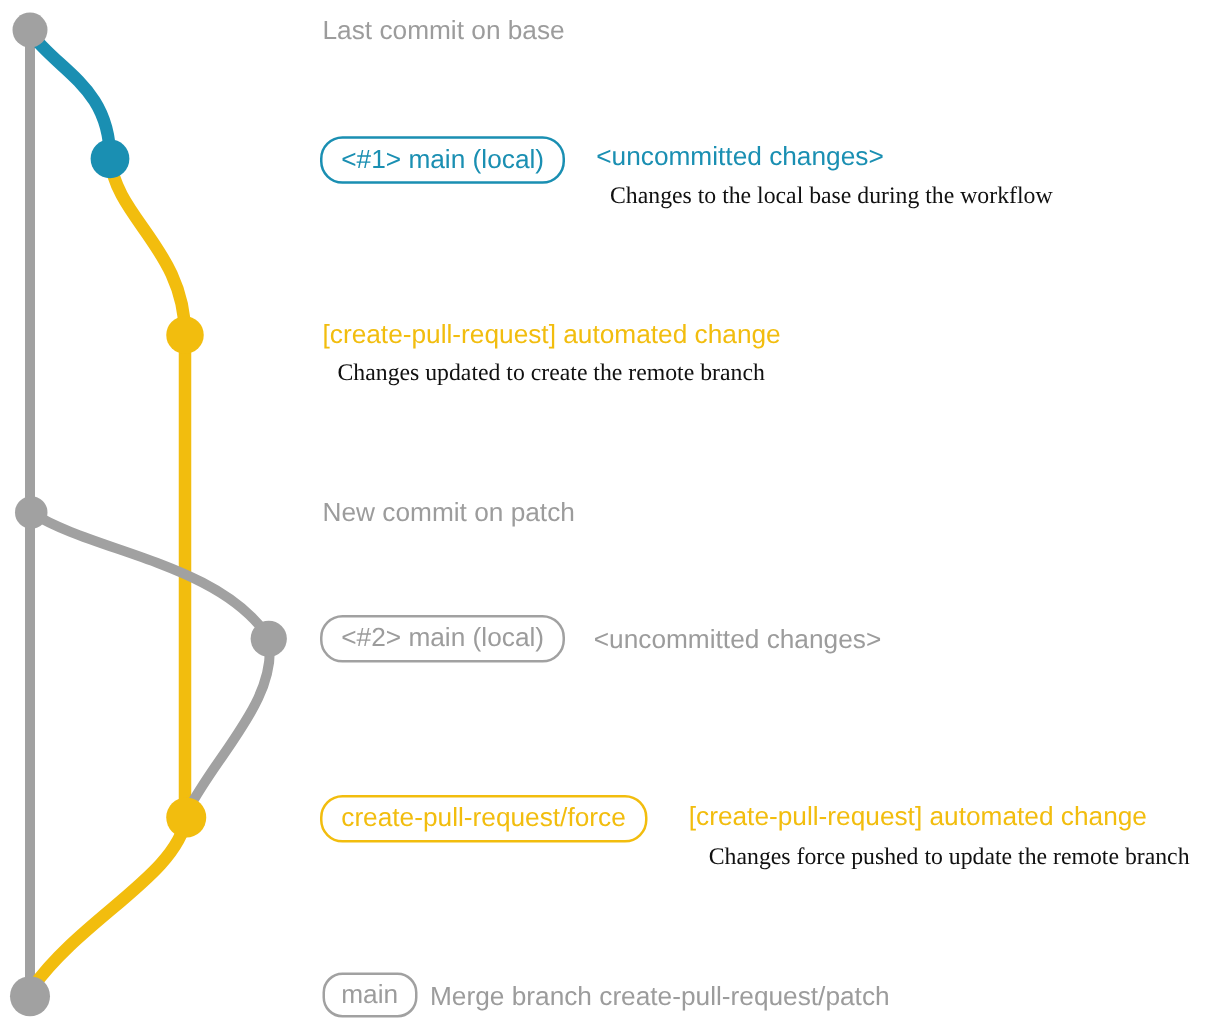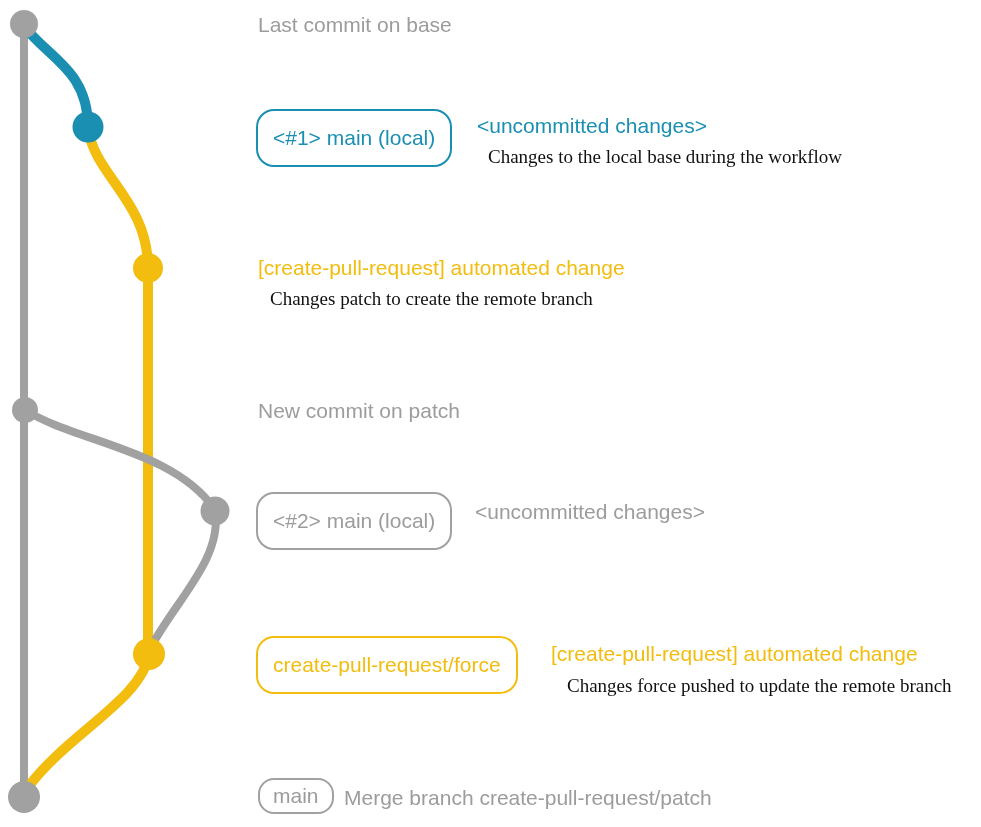--- a/index.html
+++ b/index.html
@@ -40,21 +40,21 @@
   .serif { font-family: Liberation Serif, serif; font-size: 19px; color: var(--ink, #111111); }
   .gray-text   { color: var(--gray-text, #9c9c9c); }
   .blue-text   { color: var(--blue, #1a8fb2); }
   .yellow-text { color: var(--yellow, #f2bd0e); }
 
   .badge {
     position: absolute;
     display: inline-block;
     border: 2px solid;
     border-radius: 18px;
-    padding: 15px 15px;
+    padding: 5px 15px;
     font-family: "Liberation Sans", sans-serif;
     font-size: 21px;
     line-height: 1.15;
     white-space: nowrap;
     background: #ffffff;
   }
   .badge-blue   { border-color: var(--blue, #1a8fb2);   color: var(--blue, #1a8fb2); }
   .badge-gray   { border-color: var(--gray, #a1a1a1);   color: var(--gray-text, #9c9c9c); }
   .badge-yellow { border-color: var(--yellow, #f2bd0e); color: var(--yellow, #f2bd0e); }
   .badge-small  { padding: 4px 13px; border-radius: 16px; }
@@ -87,21 +87,21 @@
     <circle cx="24" cy="797" r="16" class="fill-gray"></circle>
   </svg>
 
   <div class="lbl sans gray-text" style="left:258px; top:13px">Last commit on base</div>
 
   <div class="badge badge-blue" style="left:256px; top:109px">&lt;#1&gt; main (local)</div>
   <div class="lbl sans blue-text" style="left:477px; top:114px">&lt;uncommitted changes&gt;</div>
   <div class="lbl serif" style="left:488px; top:146px">Changes to the local base during the workflow</div>
 
   <div class="lbl sans yellow-text" style="left:258px; top:256px">[create-pull-request] automated change</div>
-  <div class="lbl serif" style="left:270px; top:288px">Changes patch to create the remote branch</div>
+  <div class="lbl serif" style="left:270px; top:288px">Changes updated to create the remote branch</div>
 
   <div class="lbl sans gray-text" style="left:258px; top:399px">New commit on patch</div>
 
   <div class="badge badge-gray" style="left:256px; top:492px">&lt;#2&gt; main (local)</div>
   <div class="lbl sans gray-text" style="left:475px; top:500px">&lt;uncommitted changes&gt;</div>
 
   <div class="badge badge-yellow" style="left:256px; top:636px">create-pull-request/force</div>
   <div class="lbl sans yellow-text" style="left:551px; top:642px">[create-pull-request] automated change</div>
   <div class="lbl serif" style="left:567px; top:675px">Changes force pushed to update the remote branch</div>
 

